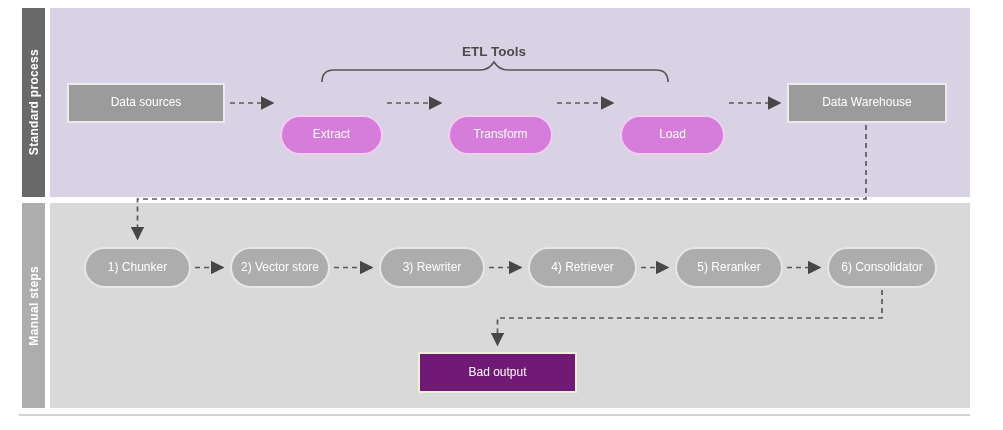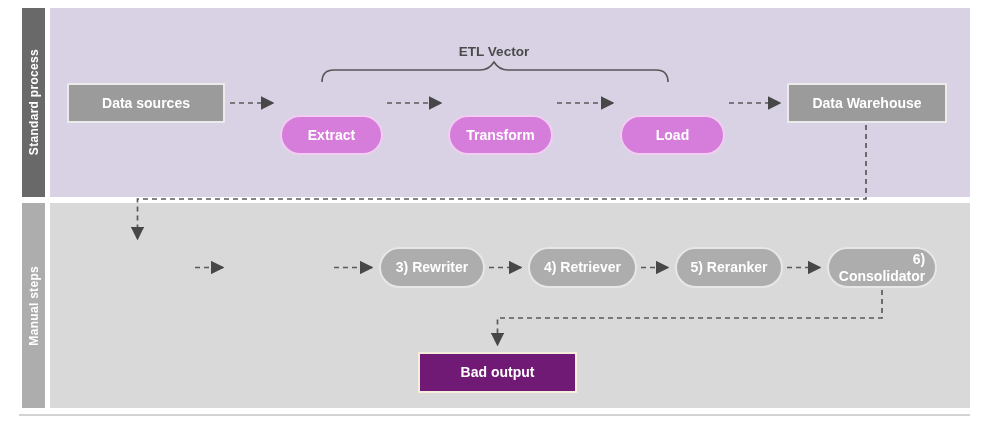--- a/index.html
+++ b/index.html
@@ -11,22 +11,22 @@
   .lane-strip.standard{top:8px;height:189px;background:#696969;}
   .lane-strip.manual{top:203px;height:205px;background:#ADADAD;}
   .lane-label{writing-mode:vertical-rl;transform:rotate(180deg);color:#ffffff;
     font-size:12px;font-weight:bold;letter-spacing:.3px;white-space:nowrap;}
   .lane-body{position:absolute;left:50px;width:920px;}
   .lane-body.standard{top:8px;height:189px;background:#D9D2E5;}
   .lane-body.manual{top:203px;height:205px;background:#D9D9D9;}
 
   
   .node{position:absolute;display:flex;align-items:center;justify-content:center;
-    box-sizing:border-box;color:#ffffff;font-weight:bold;font-size:14px;
-    text-align:right;line-height:1.15;padding:2px 6px;}
+    box-sizing:border-box;color:#ffffff;font-weight:normal;font-size:12px;
+    text-align:left;line-height:1.15;padding:2px 6px;}
   .rect-gray{background:#9B9B9B;border:2px solid #EBEBEB;}
   .pill{border-radius:22px;}
   .pill-pink{background:#D67DDB;border:2px solid #F0CDF1;margin-top:32px;}
   .pill-gray{background:#ADADAD;border:2px solid #E7E7E7;}
   .rect-yellow{background:#701a75;border:2px solid #F6EEDD;}
 
   
   .etl-label{position:absolute;top:44px;left:494px;transform:translateX(-50%);
     color:#4A4A4A;font-size:13.5px;font-weight:bold;white-space:nowrap;}
 
@@ -64,28 +64,30 @@
       <path d="M 195 267.5 H 223" marker-end="url(#arrow)"></path>
       <path d="M 334 267.5 H 372" marker-end="url(#arrow)"></path>
       <path d="M 489 267.5 H 521" marker-end="url(#arrow)"></path>
       <path d="M 641 267.5 H 668" marker-end="url(#arrow)"></path>
       <path d="M 787 267.5 H 820" marker-end="url(#arrow)"></path>
       <path d="M 882 290 V 318 H 497.5 V 345" marker-end="url(#arrow)"></path>
     </g>
     <path d="M 322 82 Q 322 70 334 70 L 480 70 Q 489 70 494 62 Q 499 70 508 70 L 656 70 Q 668 70 668 82" stroke="#555555" stroke-width="1.6" fill="none"></path>
   </svg>
 
-  <div class="etl-label">ETL Vector</div>
+  <div class="etl-label">ETL Tools</div>
 
   <div class="node rect-gray" style="left:67px;top:83px;width:158px;height:40px">Data sources</div>
   <div class="node pill pill-pink" style="left:280px;top:83px;width:103px;height:40px">Extract</div>
   <div class="node pill pill-pink" style="left:620px;top:83px;width:105px;height:40px">Load</div>
   <div class="node pill pill-pink" style="left:448px;top:83px;width:105px;height:40px">Transform</div>
   <div class="node rect-gray" style="left:787px;top:83px;width:160px;height:40px">Data Warehouse</div>
 
+  <div class="node pill pill-gray" style="left:84px;top:247px;width:107px;height:41px">1) Chunker</div>
+  <div class="node pill pill-gray" style="left:230px;top:247px;width:100px;height:41px">2) Vector store</div>
   <div class="node pill pill-gray" style="left:379px;top:247px;width:106px;height:41px">3) Rewriter</div>
   <div class="node pill pill-gray" style="left:528px;top:247px;width:109px;height:41px">4) Retriever</div>
   <div class="node pill pill-gray" style="left:675px;top:247px;width:108px;height:41px">5) Reranker</div>
   <div class="node pill pill-gray" style="left:827px;top:247px;width:110px;height:41px;padding:14px 12px">6) Consolidator</div>
 
   <div class="node rect-yellow" style="left:418px;top:352px;width:159px;height:41px">Bad output</div>
 
   <div class="separator"></div>
 
 </div>

